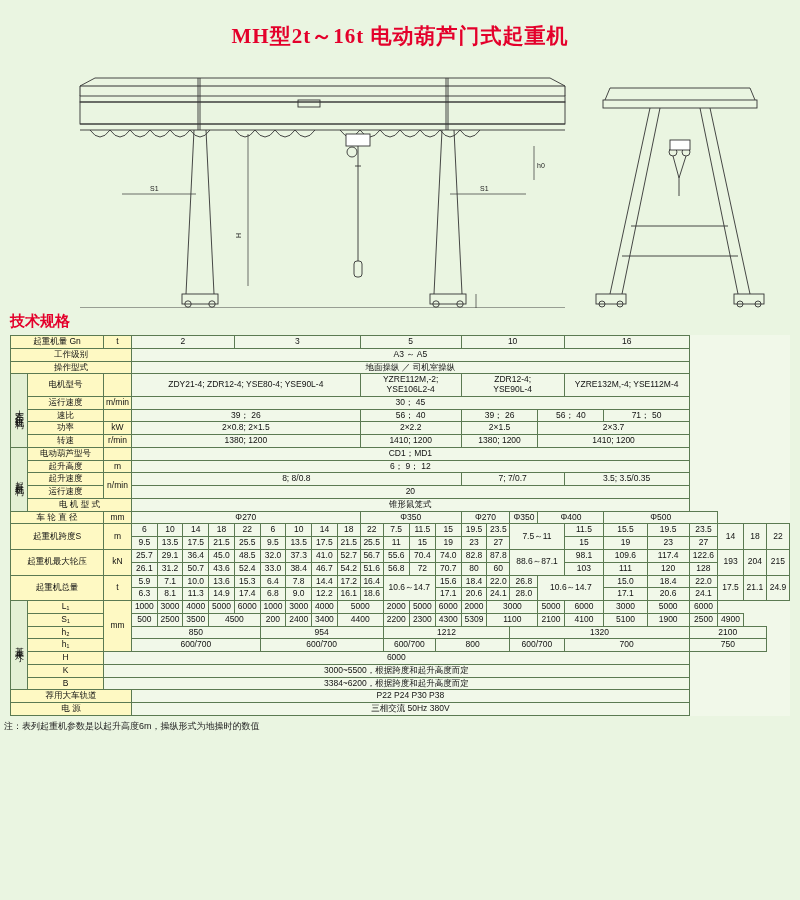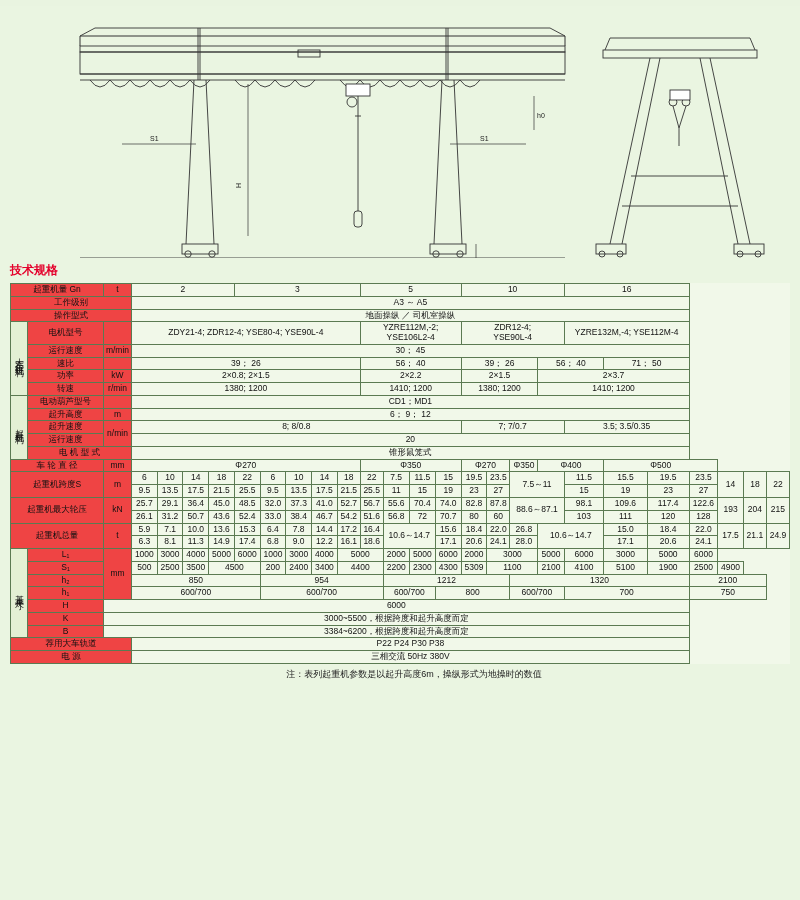--- a/index.html
+++ b/index.html
@@ -28,21 +28,21 @@
     position:relative;
     margin:6px 10px 0 10px;
     height:250px;
   }
   .drawing svg{display:block;}
 
   
   .sec-head{
     color:#e4002b;
     font-weight:bold;
-    font-size:12px;
+    font-size:15px;
     margin:6px 0 4px 10px;
     font-family:"Liberation Serif","DejaVu Serif",serif;
   }
 
   
   .tbl-wrap{margin:0 10px;}
   table.spec{
     border-collapse:collapse;
     width:780px;
     background:#f1f8e9;
@@ -50,47 +50,47 @@
     line-height:1.15;
   }
   table.spec td,table.spec th{
     border:1px solid #5b7a52;
     text-align:center;
     vertical-align:middle;
     padding:1px 1px;
     font-weight:normal;
     white-space:nowrap;
   }
-  .lbl{background:#ef4444;}
+  .lbl{background:#fef9c3;}
   .vcat{
     background:#e3f0d4;
     width:14px;
   }
   .vtext{
     writing-mode:vertical-rl;
     text-orientation:upright;
     letter-spacing:2px;
     display:inline-block;
     line-height:1;
     font-size:9px;
   }
   .b{font-weight:bold;}
   .note{
     font-size:9px;
-    margin:4px 0 0 28px;
+    margin:4px 0 0 4px;
     color:#222;
-    text-align:center;
   }
   .two-line span{display:block;}
 </style>
 </head>
 <body>
 
 <div class="page">
 
+  <div class="title">MH型2t～16t 电动葫芦门式起重机</div>
 
   <div class="drawing">
     <svg width="780" height="252" viewBox="0 0 780 252" xmlns="http://www.w3.org/2000/svg">
       <g stroke="#333" fill="none" stroke-width="0.9">
 
         <path d="M70,40 L70,30 L555,30 L555,40" stroke-width="1"></path>
         <rect x="70" y="40" width="485" height="6"></rect>
         <rect x="70" y="46" width="485" height="22"></rect>
 
         <line x1="70" y1="68" x2="555" y2="68"></line>

